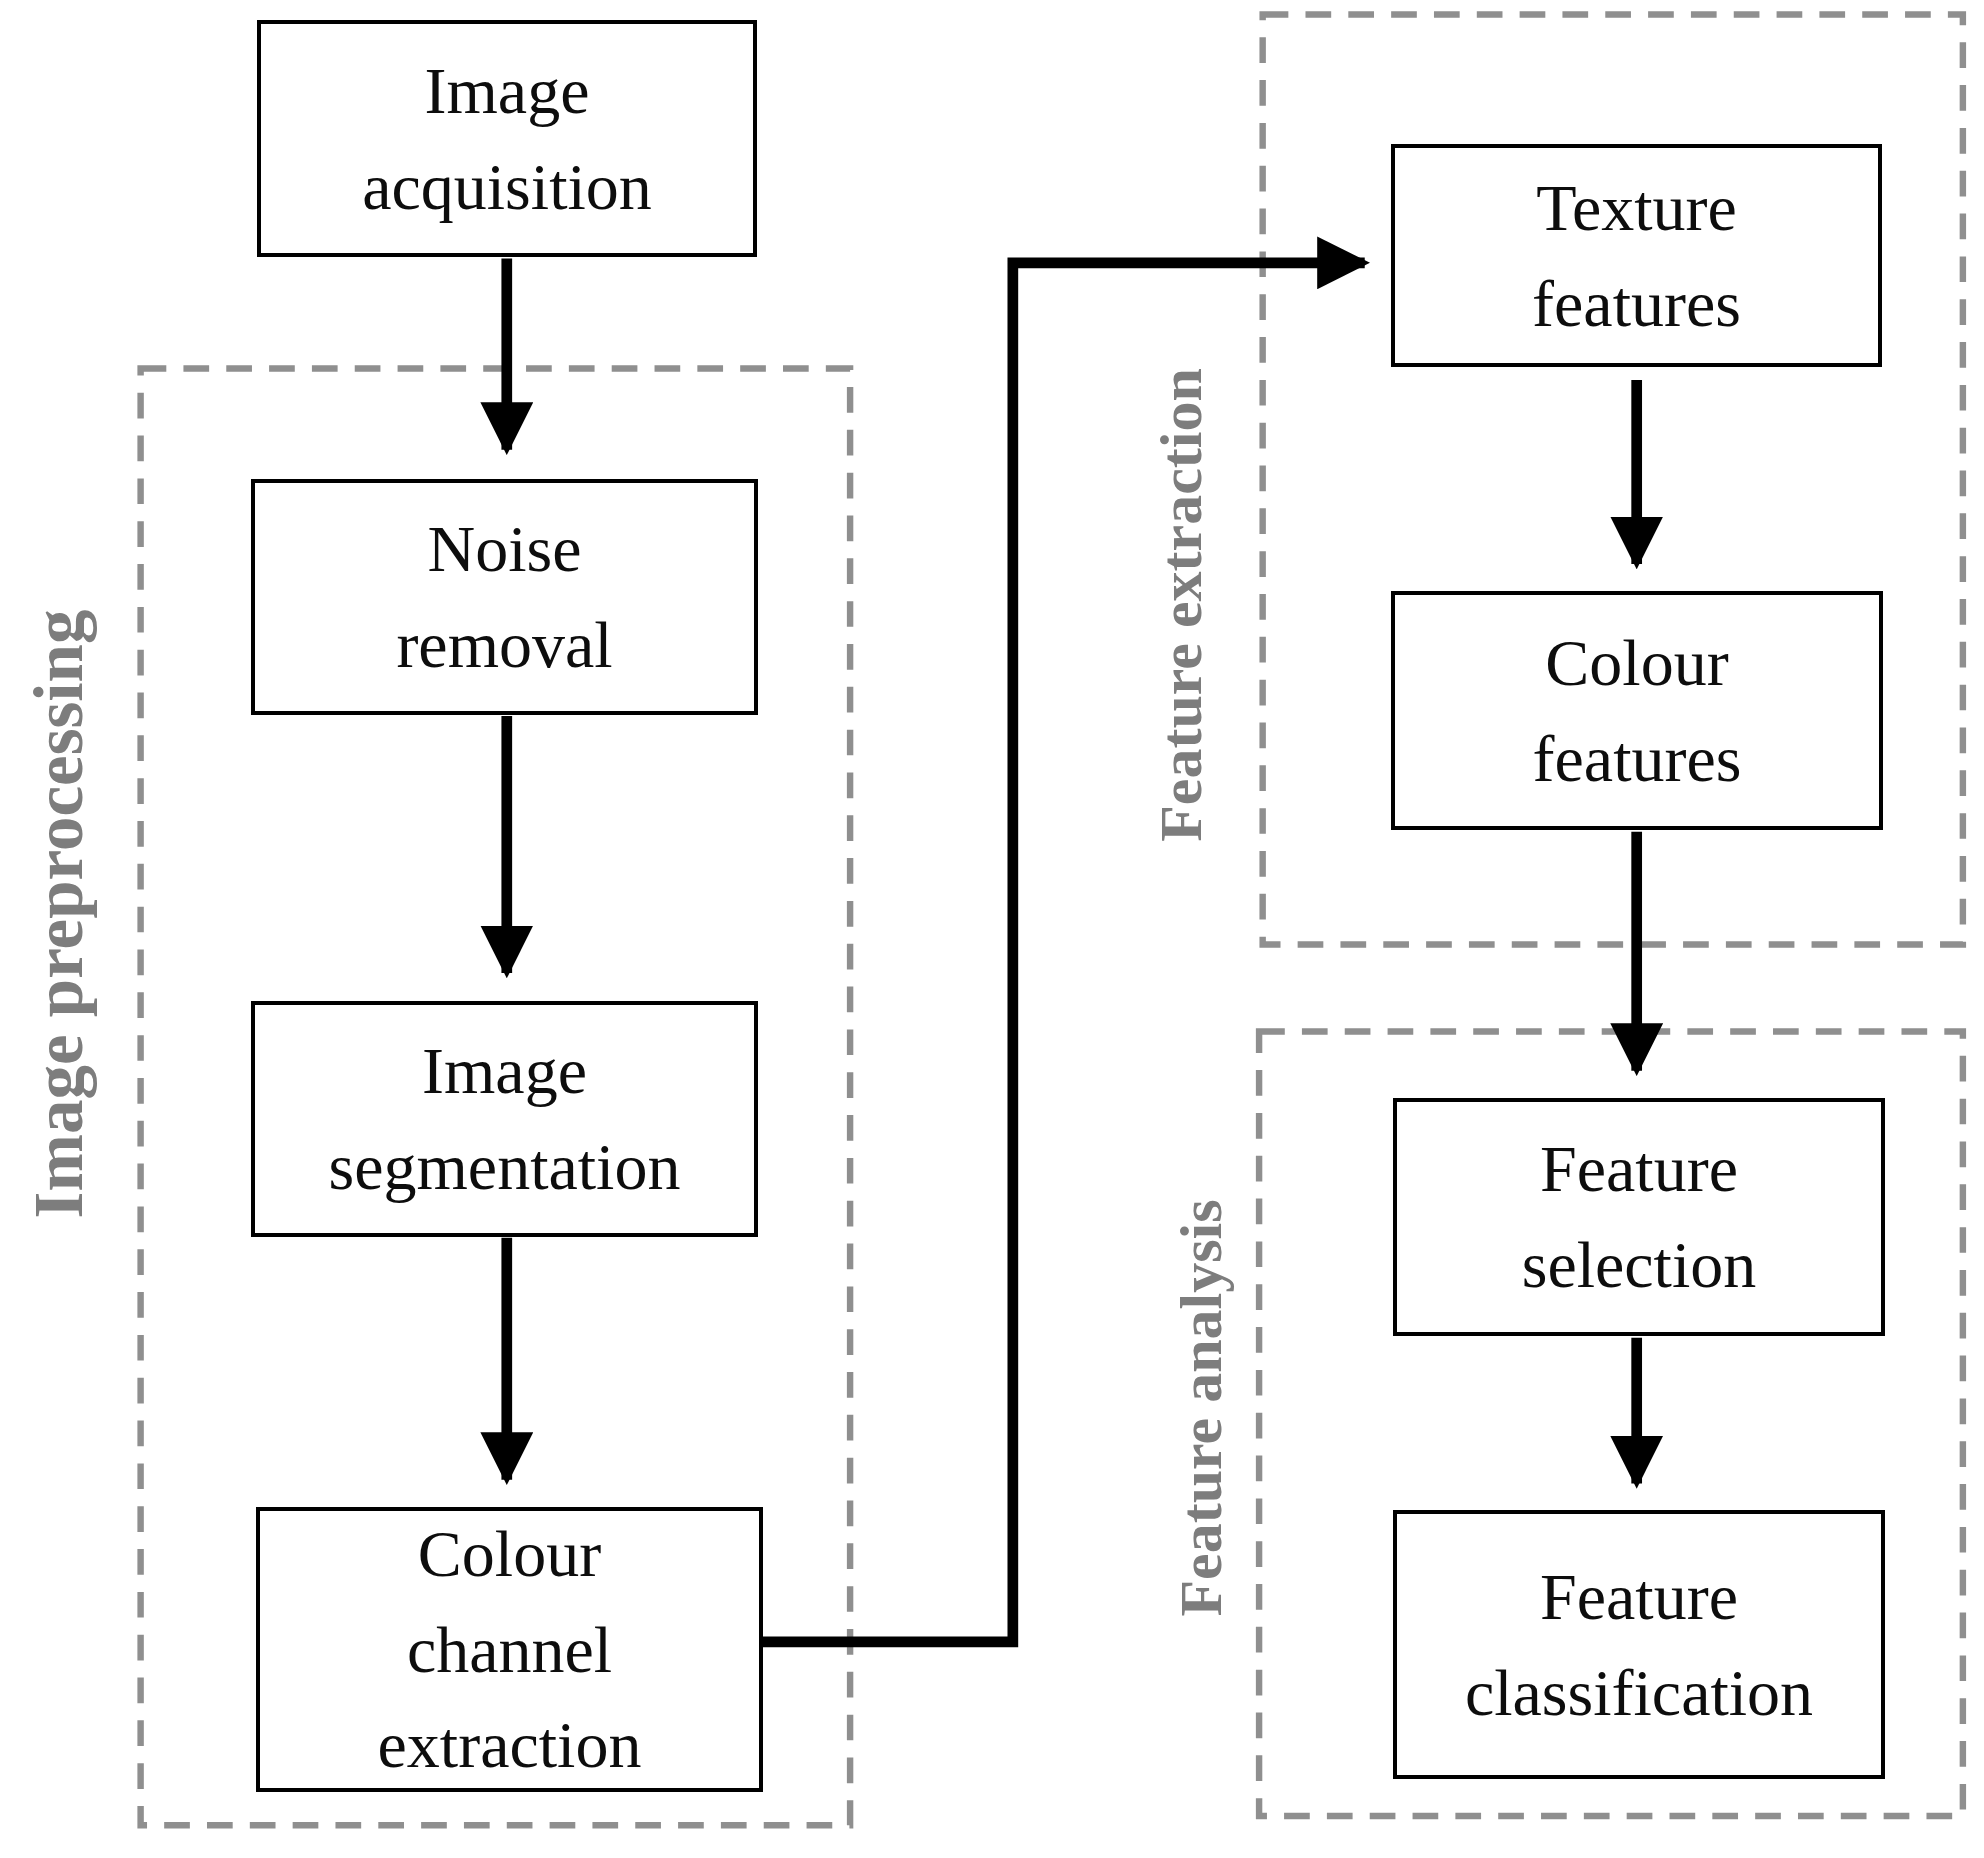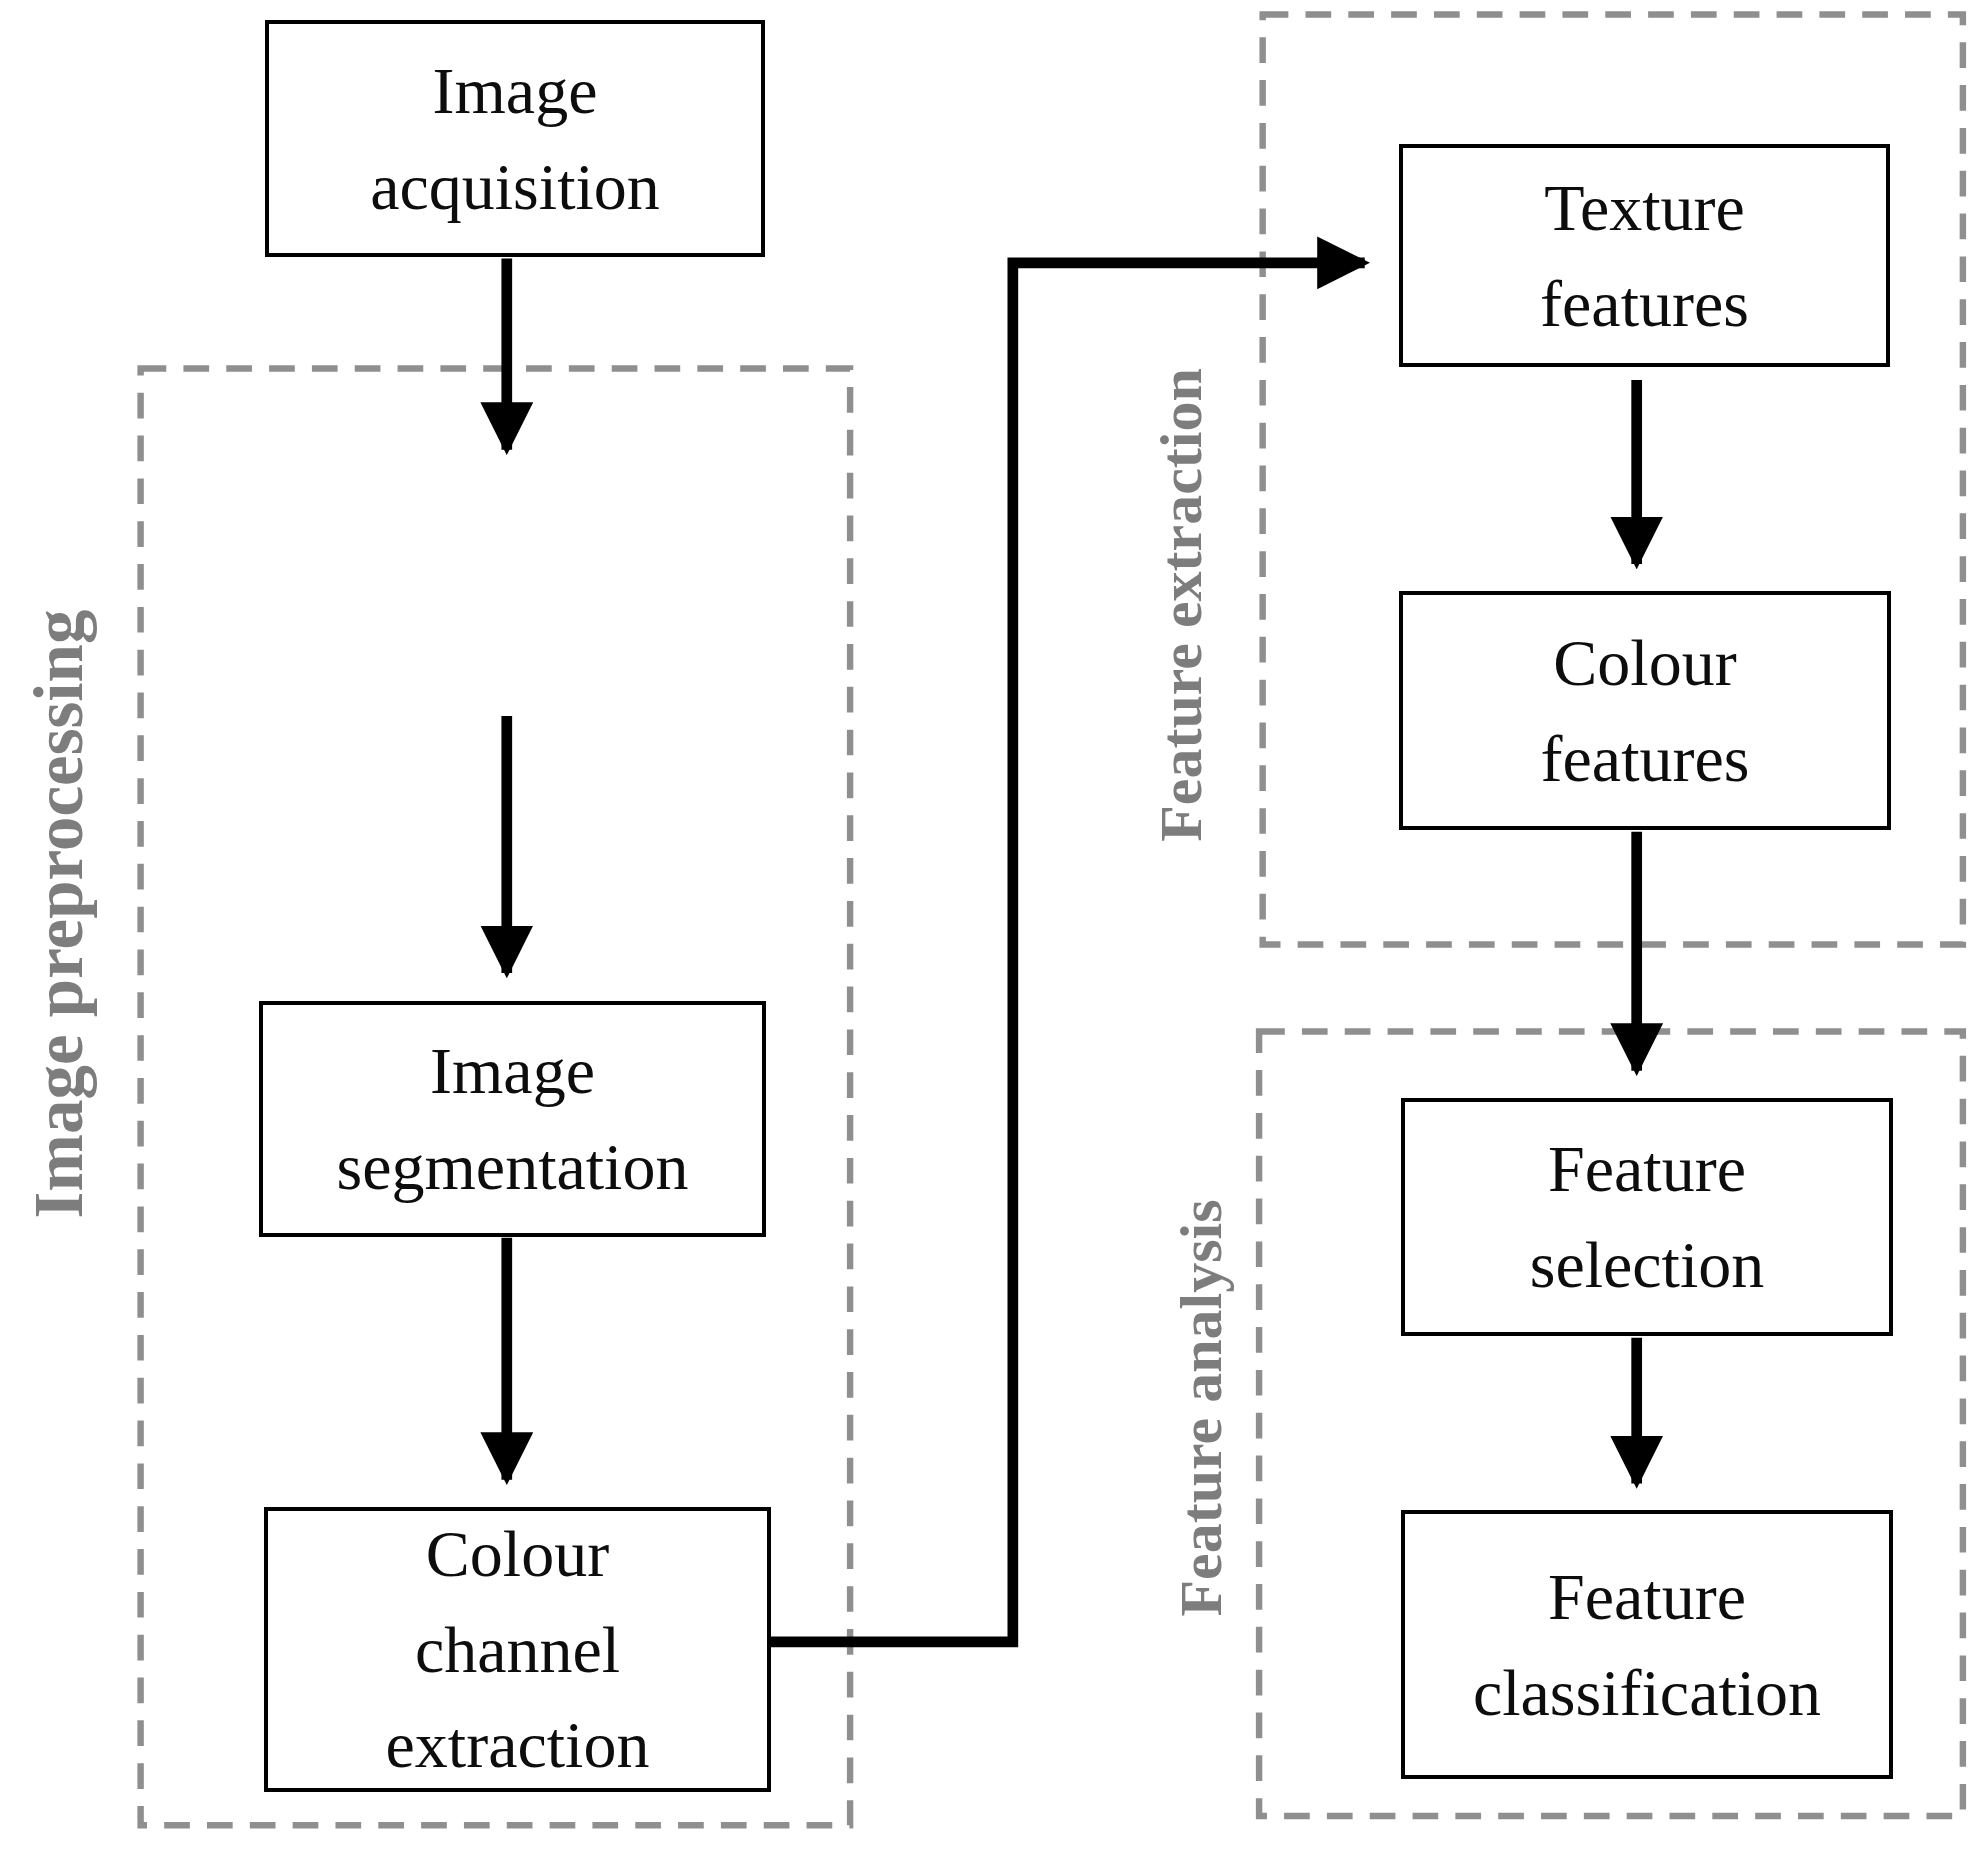--- a/index.html
+++ b/index.html
@@ -26,21 +26,20 @@
   }
   .node{
     position:absolute;
     box-sizing:border-box;
     border:4.3px solid #000000;
     background:#ffffff;
     display:flex;
     align-items:center;
     justify-content:center;
     text-align:center;
-    margin-left:8px;
   }
   .node-text{
     white-space:pre-line;
     font-size:66px;
     line-height:1.45;
     color:#0d0d0d;
   }
   .vlabel{
     position:absolute;
     transform:translate(-50%,-50%) rotate(-90deg);
@@ -74,20 +73,24 @@
     <path class="arrow" d="M2293 532 V790" marker-end="url(#ah)"></path>
     <path class="arrow" d="M2293 1165 V1500" marker-end="url(#ah)"></path>
     <path class="arrow" d="M2293 1874 V2078" marker-end="url(#ah)"></path>
   </svg>
 
   <div class="node" style="left:257px;top:20px;width:500px;height:237px">
     <span class="node-text">Image
 acquisition</span>
   </div>
 
+  <div class="node" style="left:251px;top:479px;width:507px;height:236px">
+    <span class="node-text">Noise
+removal</span>
+  </div>
 
   <div class="node" style="left:251px;top:1001px;width:507px;height:236px">
     <span class="node-text">Image
 segmentation</span>
   </div>
 
   <div class="node" style="left:256px;top:1507px;width:507px;height:285px">
     <span class="node-text">Colour
 channel
 extraction</span>

